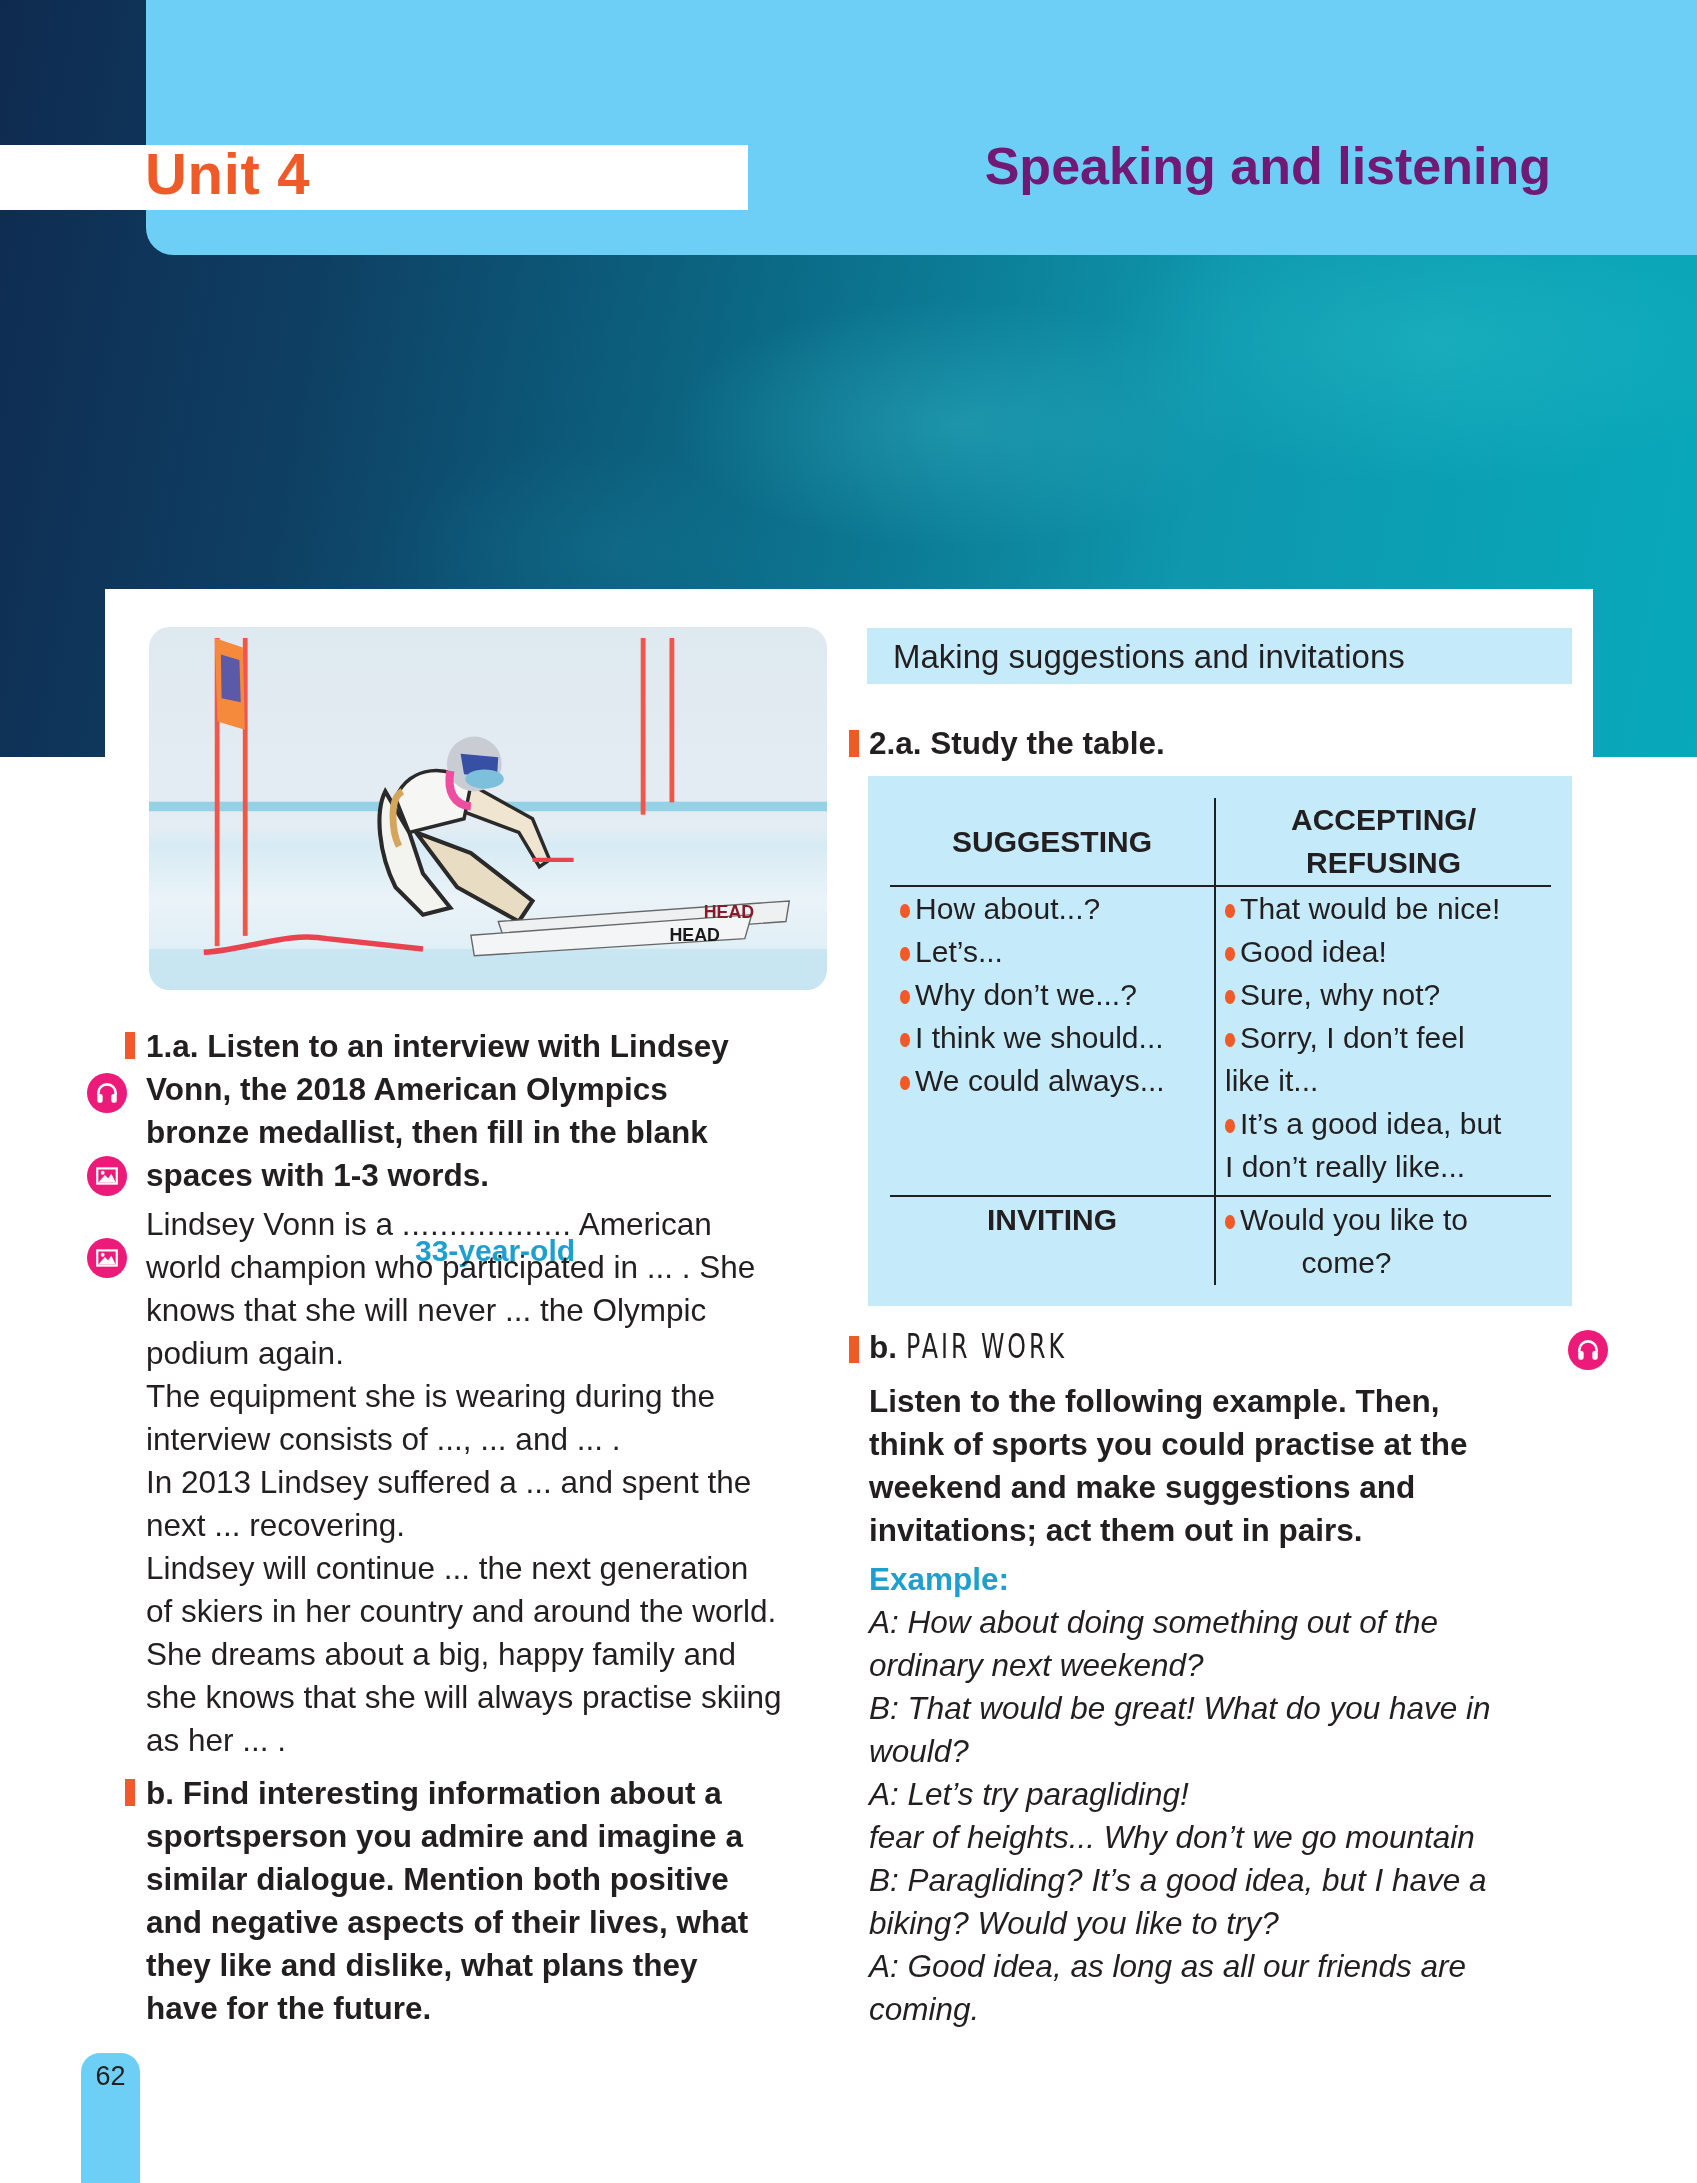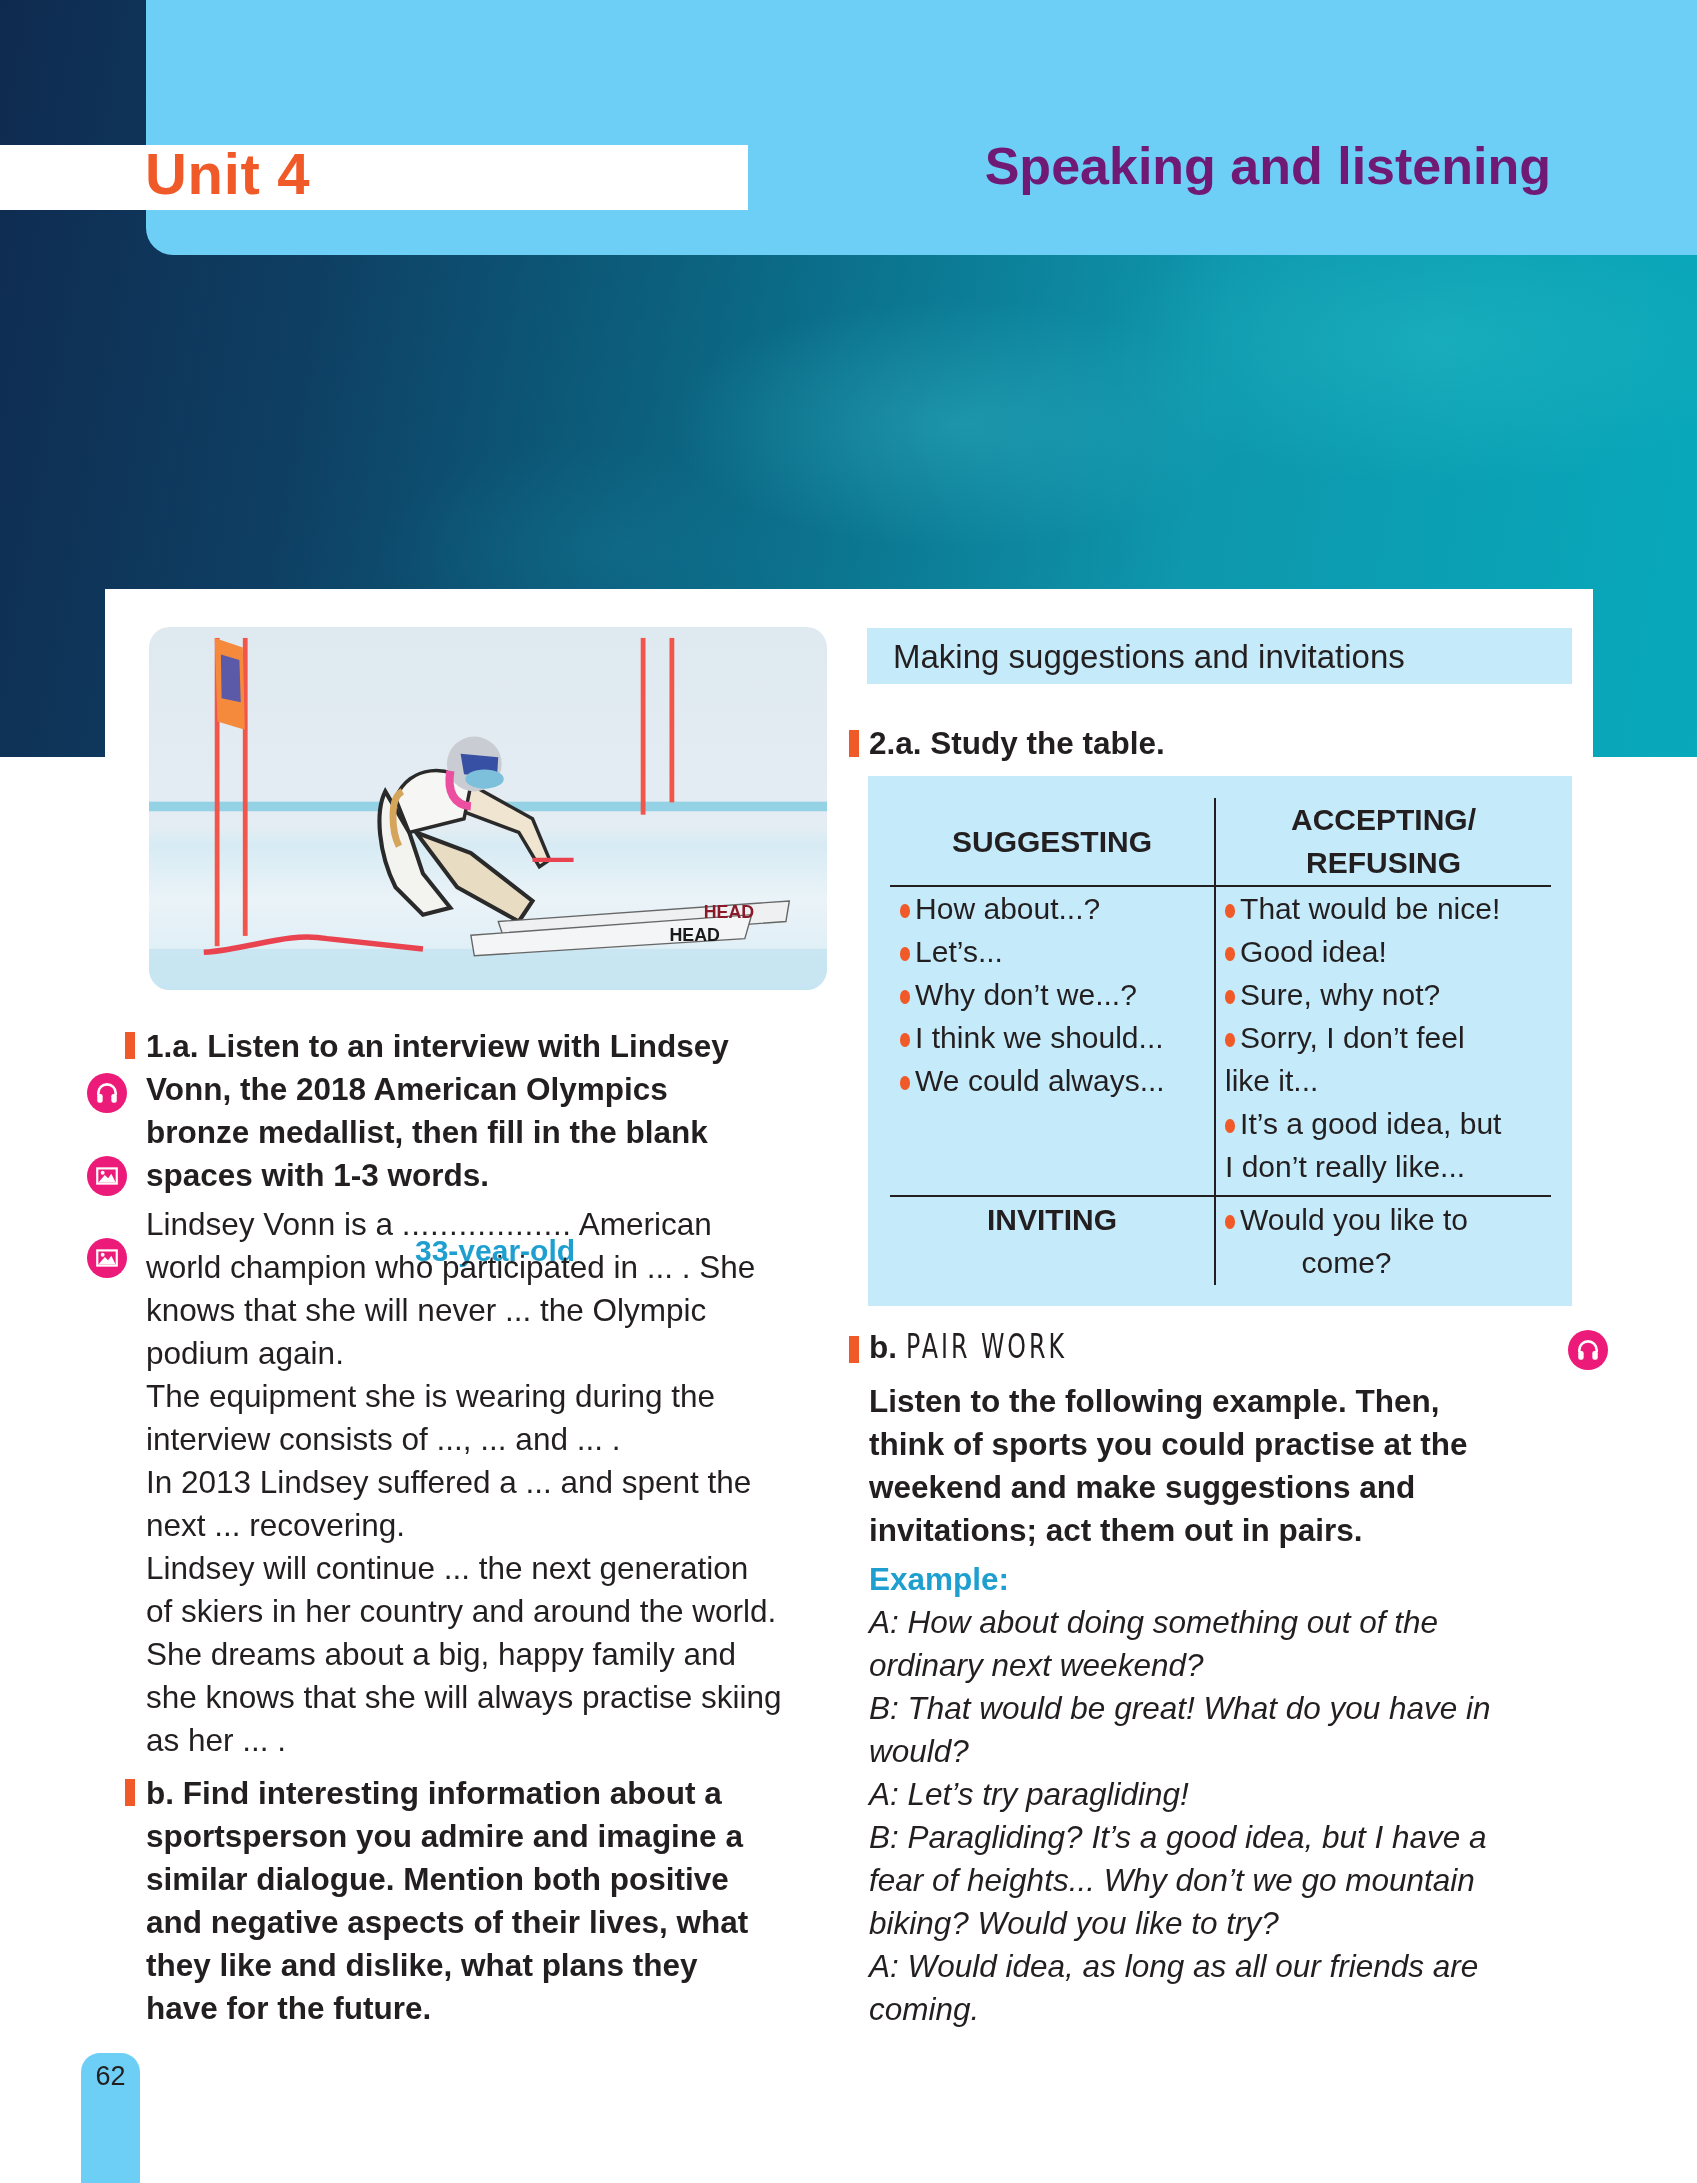--- a/index.html
+++ b/index.html
@@ -263,22 +263,22 @@
 </div>
 
 <div class="p-text example-label" style="left:869px; top:1558px;">Example:</div>
 
 <div class="p-text dialogue" style="left:869px; top:1601px;">
   <div>A: How about doing something out of the</div>
   <div>ordinary next weekend?</div>
   <div>B: That would be great! What do you have in</div>
   <div>would?</div>
   <div>A: Let’s try paragliding!</div>
+  <div>fear of heights... Why don’t we go mountain</div>
   <div>B: Paragliding? It’s a good idea, but I have a</div>
-  <div>fear of heights... Why don’t we go mountain</div>
   <div>biking? Would you like to try?</div>
-  <div>A: Would idea, as long as all our friends are</div>
+  <div>A: Good idea, as long as all our friends are</div>
   <div>coming.</div>
 </div>
 
 <div class="page-tab"></div>
 <div class="page-num">62</div>
 
 
 </body></html>

